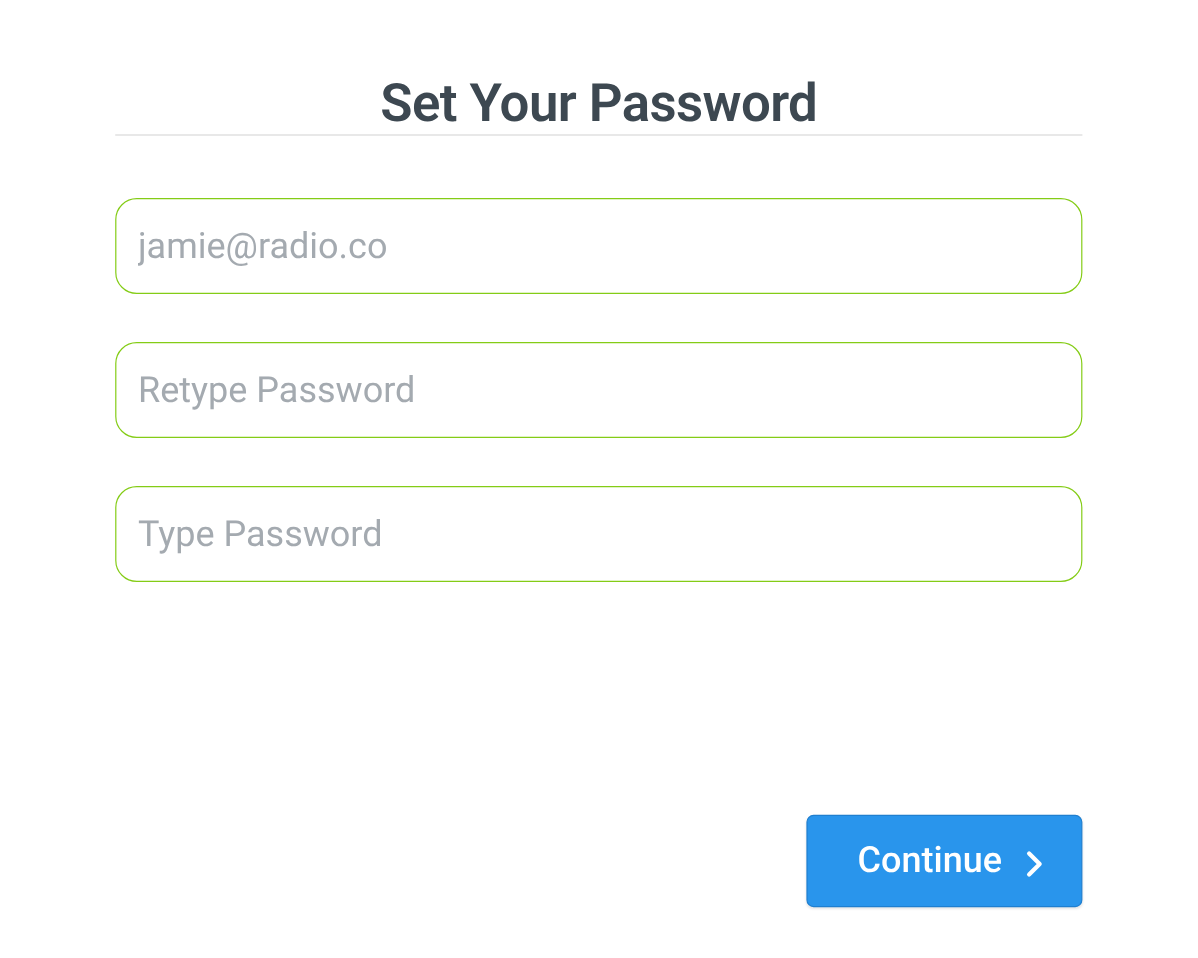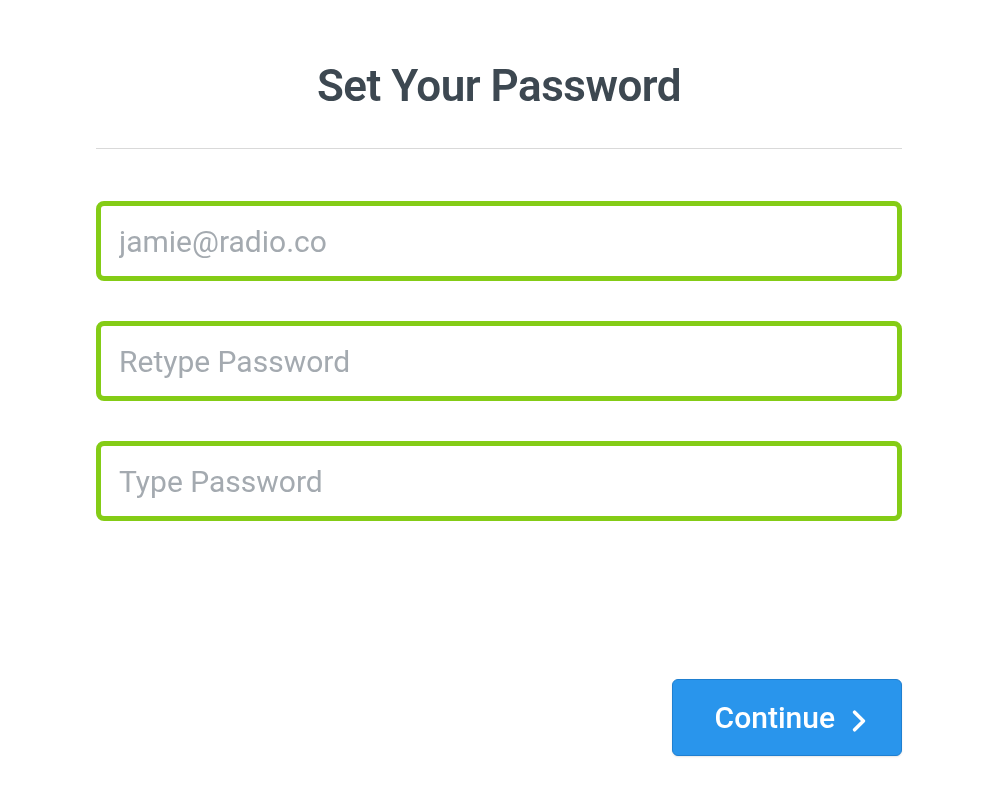--- a/index.html
+++ b/index.html
@@ -16,42 +16,41 @@
     }
     .container {
       padding: 60px 96px 0 96px;
     }
     .title {
       text-align: center;
       font-size: 44px;
       font-weight: 600;
       color: #3d4851;
       letter-spacing: -0.5px;
-      margin-bottom: 36px;
     }
     .divider {
       border: none;
       border-top: 1px solid #d9d9d9;
       margin-bottom: 52px;
     }
     .form {
       display: flex;
       flex-direction: column;
       gap: 40px;
     }
     .input {
       width: 100%;
       height: 80px;
       padding: 0 18px;
       font-size: 30px;
       font-weight: 400;
       color: #3d4851;
       background: #ffffff;
-      border: 5px solid #84cc16;
-      border-radius: 8px;
+      border: 1px solid #84cc16;
+      border-radius: 18px;
       outline: none;
       font-family: inherit;
     }
     .input::placeholder {
       color: #a4aab0;
     }
     .input:disabled {
       background: #ffffff;
       color: #a4aab0;
       cursor: default;
@@ -71,20 +70,21 @@
       background: #2995ec;
       color: #ffffff;
       border: 1px solid #1f7fd0;
       border-radius: 6px;
       font-size: 30px;
       font-weight: 500;
       padding: 20px 32px 20px 42px;
       cursor: pointer;
       font-family: inherit;
       box-shadow: 0 1px 2px rgba(0,0,0,0.1);
+      text-align: right;
     }
     .chevron {
       width: 20px;
       height: 28px;
       display: inline-block;
     }
   </style>
 </head>
 <body>
 

